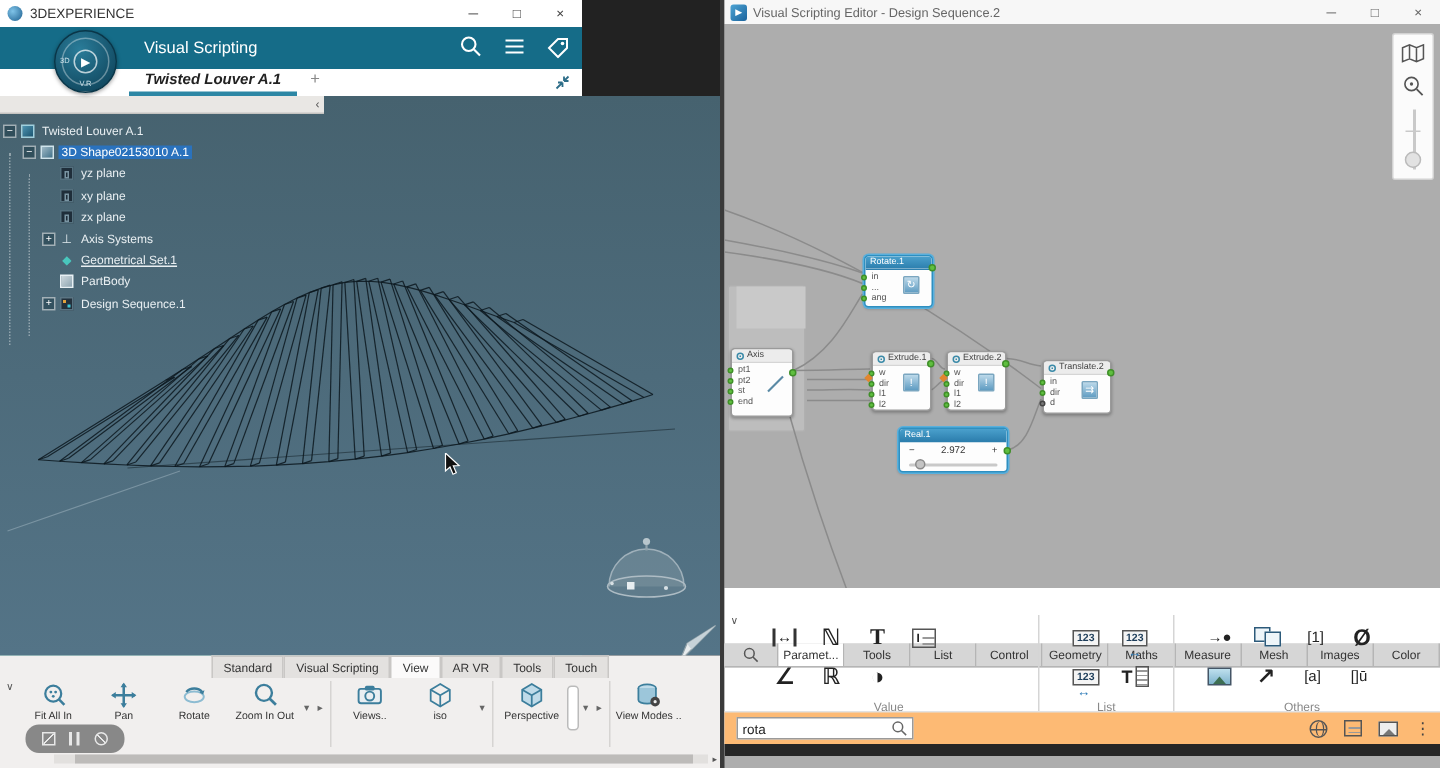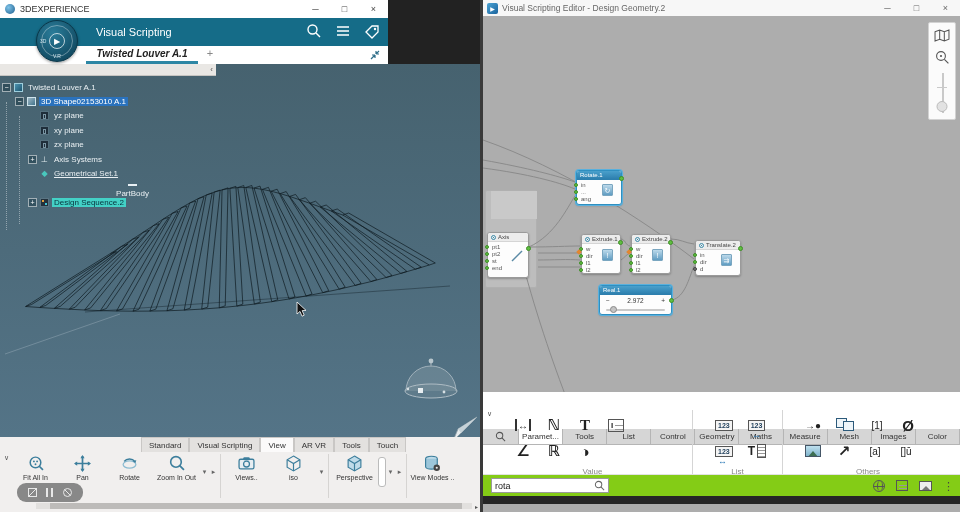--- a/index.html
+++ b/index.html
@@ -173,21 +173,21 @@
     background:repeating-linear-gradient(#0000 0 2px, #999 2px 3px); }
   .picon.dupsq { position:relative; width:18px; }
   .picon.dupsq::before, .picon.dupsq::after { content:""; position:absolute; width:9px; height:8px;
     border:1px solid #2c5a7a; background:#eef5f9; }
   .picon.dupsq::before { left:0; top:2px; } .picon.dupsq::after { left:7px; top:5px; }
   .picon.imgic { width:16px; height:12px; border:1px solid #456; position:relative; overflow:hidden;
     background:linear-gradient(#bfe0ee,#7fb4cd); }
   .picon.imgic::after { content:""; position:absolute; left:1px; bottom:-2px;
     border-left:6px solid #0000; border-right:6px solid #0000; border-bottom:7px solid #3d6e52; }
   .pal-chev { position:absolute; left:4px; top:18px; font-size:7px; color:#555; }
-  .searchrow { position:absolute; left:0; bottom:8px; width:100%; height:22px; background:#84cc16;
+  .searchrow { position:absolute; left:0; bottom:8px; width:100%; height:22px; background:#fdba74;
     border-top:1px solid #e2e2e2; display:flex; align-items:center;text-align:right; }
   .srchbox { margin-left:8px; width:118px; height:15px; border:1px solid #9a9a9a; background:#fff;
     display:flex; align-items:center; font-size:9px; color:#222; padding:0 3px; justify-content:space-between; }
   .srch-icons { position:absolute; right:6px; display:flex; align-items:center; gap:11px; }
   .globe { width:12px; height:12px; border-radius:50%; border:1px solid #555; position:relative; }
   .globe::before { content:""; position:absolute; left:0; right:0; top:5px; height:1px; background:#555; }
   .globe::after { content:""; position:absolute; left:3px; top:0; bottom:0; width:4px;
     border:1px solid #555; border-top:none; border-bottom:none; border-radius:50%; }
   .noteic { width:12px; height:11px; border:1px solid #555;
     background:repeating-linear-gradient(#0000 0 2px, #999 2px 3px) 2px 2px / 8px 6px no-repeat; }
@@ -392,29 +392,29 @@
         <div class="trow" style="padding-left: 26px;">
           <span class="texp">+</span>
           <span class="tico ic-axis">⊥</span>
           <span class="tlabel plain">Axis Systems</span>
         </div>
         <div class="trow" style="padding-left: 26px;">
           <span class="texp none"></span>
           <span class="tico ic-geoset">◆</span>
           <span class="tlabel underline">Geometrical Set.1</span>
         </div>
-        <div class="trow" style="padding-left: 26px; flex-direction: column;">
+        <div class="trow" style="padding-left: 26px;">
           <span class="texp none"></span>
           <span class="tico ic-part"></span>
           <span class="tlabel plain">PartBody</span>
         </div>
         <div class="trow" style="padding-left: 26px;">
           <span class="texp">+</span>
           <span class="tico ic-seq"></span>
-          <span class="tlabel highlight">Design Sequence.2</span>
+          <span class="tlabel plain">Design Sequence.1</span>
         </div>
         <div class="treeline" style="left: 4px; top: 22px; height: 128px;"></div>
         <div class="treeline" style="left: 17px; top: 36px; height: 108px;"></div>
       </div>
 
     <svg class="cursor" width="12" height="16" viewBox="0 0 12 16">
       <path d="M1,0 L1,12 L4,9.4 L6,14.2 L8.2,13.2 L6.2,8.6 L10,8.4 Z" fill="#111" stroke="#fff" stroke-width="0.8"></path>
     </svg>
 
     <svg width="62" height="50" viewBox="0 0 62 50" style="position:absolute;left:400px;top:290px;">
@@ -525,21 +525,21 @@
     <div class="hscroll">
         <span class="thumb"></span>
       </div>
     <span class="rib-arr">▸</span>
   </div>
 </div>
 
 <div class="win" id="rightwin">
   <div class="os-bar">
     <span class="vsicon">▶</span>
-    <span class="os-title" style="color:#666;font-size:8.5px;">Visual Scripting Editor - Design Geometry.2</span>
+    <span class="os-title" style="color:#666;font-size:8.5px;">Visual Scripting Editor - Design Sequence.2</span>
     <span class="winbtns">
       <span class="winbtn" style="color:#666;">─</span>
       <span class="winbtn" style="color:#666;">□</span>
       <span class="winbtn" style="color:#666;">×</span>
     </span>
   </div>
 
   <div class="canvas">
     <div class="gpanel"></div>
     <div class="gpanel-in"></div>

